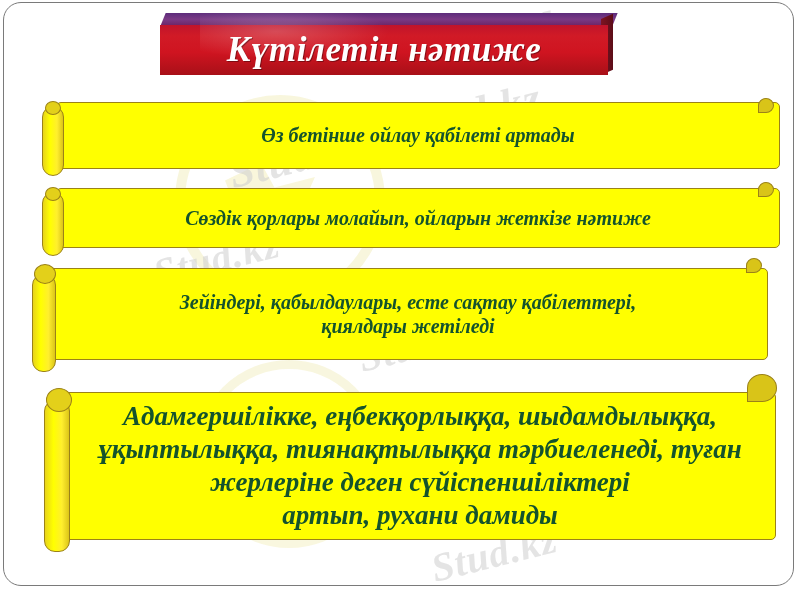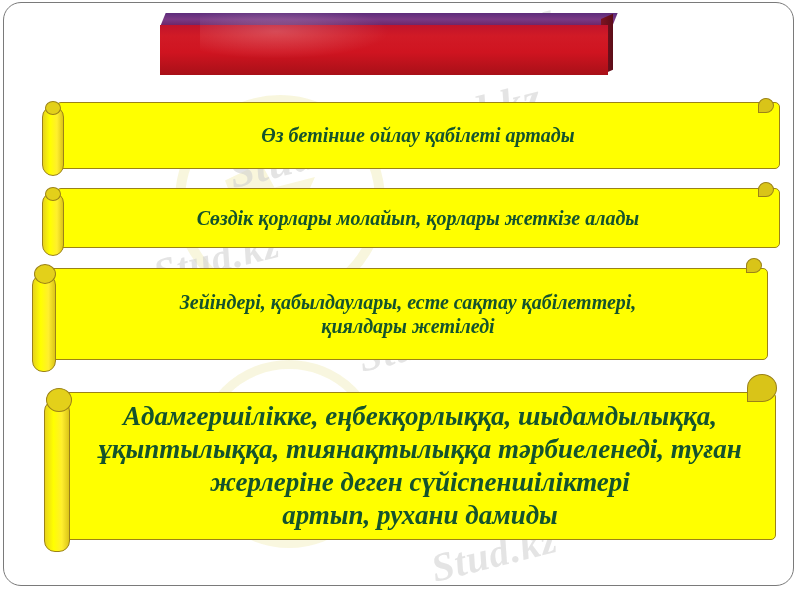--- a/index.html
+++ b/index.html
@@ -241,35 +241,36 @@
   <div class="wm wm-2">Stud.kz - Stud.kz</div>
   <div class="wm wm-6">Stud.kz - Stud.kz</div>
   <div class="wm wm-4">Stud.kz</div>
   <div class="wm wm-5">Stud.kz</div>
 
   <div class="title-banner">
     <div class="title-top-bevel"></div>
     <div class="title-right-bevel"></div>
     <div class="title-face">
       <div class="sheen"></div>
+      <div class="title-text">Күтілетін нәтиже</div>
     </div>
   </div>
 
   <div class="scroll" id="scroll-0">
     <div class="scroll-paper">
       <div class="scroll-text">Өз бетінше ойлау қабілеті артады</div>
     </div>
     <div class="roll-left"></div>
     <div class="curl-left"></div>
     <div class="curl-right"></div>
   </div>
 
   <div class="scroll" id="scroll-1">
     <div class="scroll-paper">
-      <div class="scroll-text">Сөздік қорлары молайып, қорлары жеткізе алады</div>
+      <div class="scroll-text">Сөздік қорлары молайып, ойларын жеткізе нәтиже</div>
     </div>
     <div class="roll-left"></div>
     <div class="curl-left"></div>
     <div class="curl-right"></div>
   </div>
 
   <div class="scroll" id="scroll-2">
     <div class="scroll-paper">
       <div class="scroll-text">Зейіндері, қабылдаулары, есте сақтау қабілеттері,
 қиялдары жетіледі</div>

